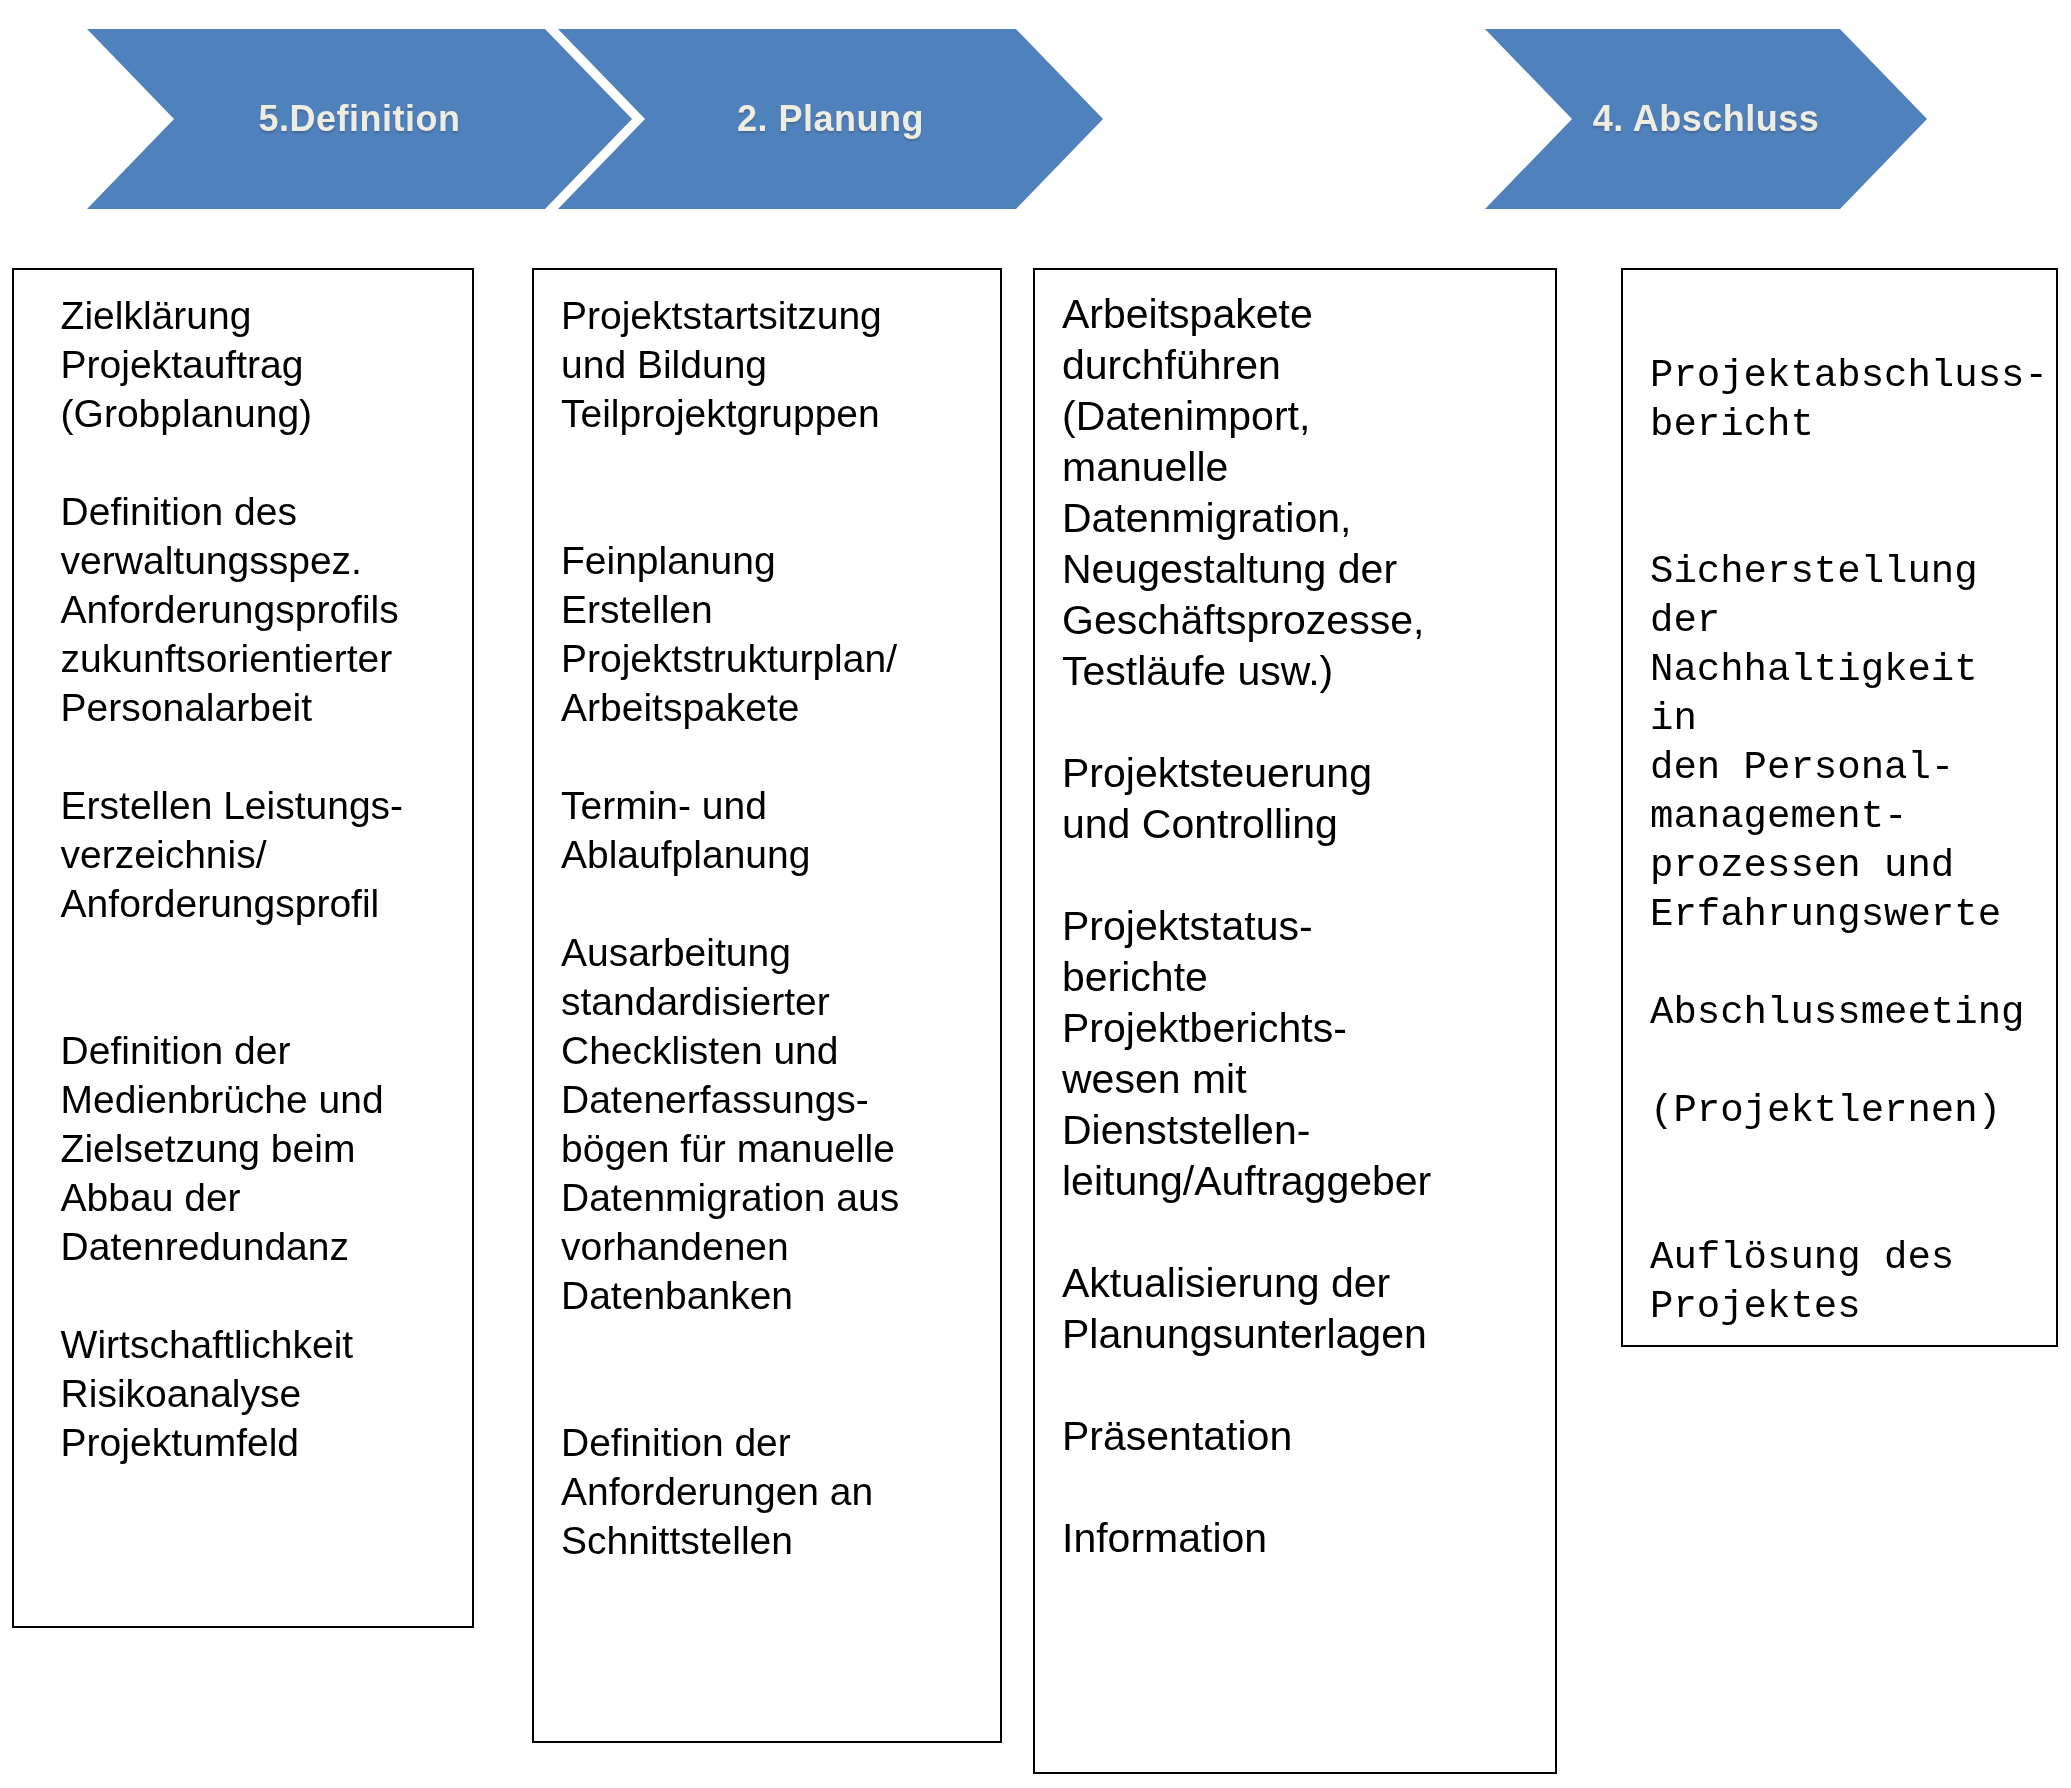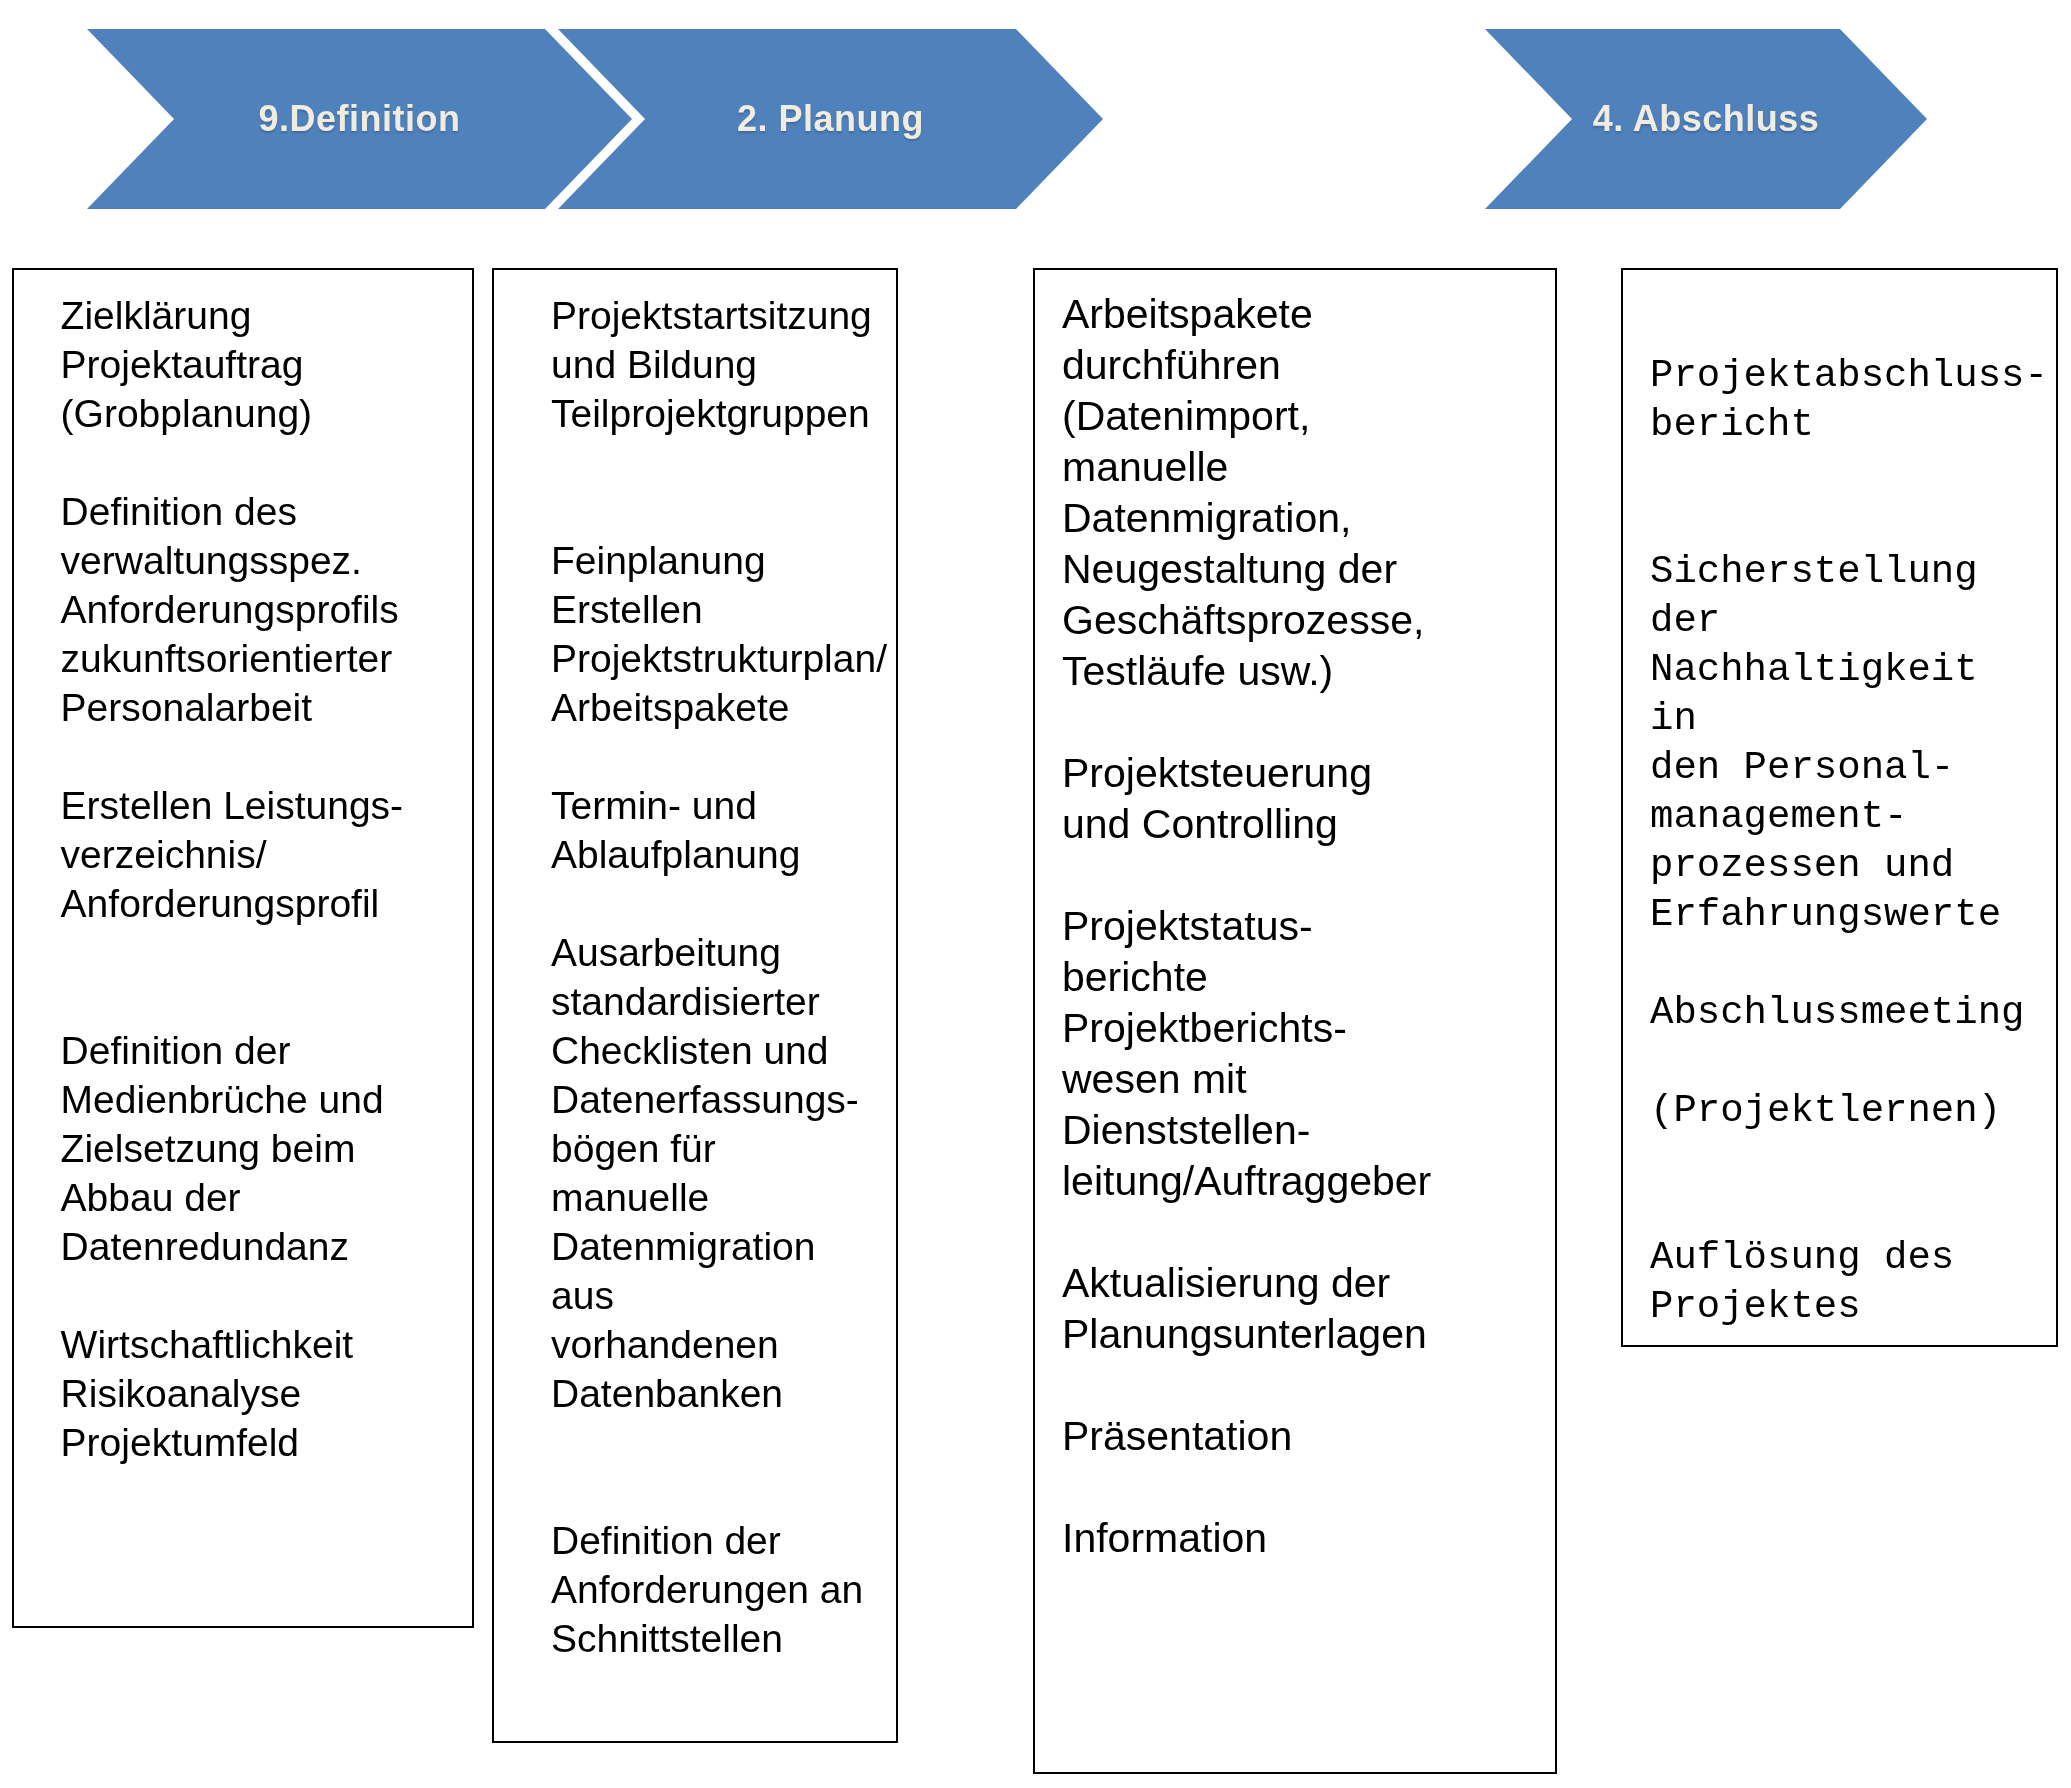--- a/index.html
+++ b/index.html
@@ -43,40 +43,40 @@
     white-space: nowrap;
   }
   
   .phase-box {
     position: absolute;
     top: 268px;
     background: var(--background);
     border: 2.9px solid var(--box-border);
   }
   .box-1 { left: 11.6px;   width: 462px; height: 1360px; padding-left: 20px; }
-  .box-2 { left: 492px;  width: 406px; height: 1475px; padding-left: 30px; }
+  .box-2 { left: 532px;  width: 470px; height: 1475px; }
   .box-3 { left: 1033px; width: 524px; height: 1506px; }
   .box-4 { left: 1621px; width: 437px; height: 1079px; }
   .box-text {
     white-space: pre-line;
     color: var(--box-text);
     font-size: 39px;
     line-height: 49px;
     padding: 21.3px 13.6px 9.7px 27px;
   }
   .box-3 .box-text { font-size: 41px; line-height: 51px; padding-top: 19.4px; }
   .box-4 .box-text { padding-top: 82px; font-family: Liberation Mono, monospace; }
 </style>
 </head>
 <body>
 
 <div class="canvas">
 
   <div class="arrow arrow-1">
-    <span class="arrow-label">9.Definition</span>
+    <span class="arrow-label">5.Definition</span>
   </div>
   <div class="arrow arrow-2">
     <span class="arrow-label">2. Planung</span>
   </div>
   <div class="arrow arrow-4">
     <span class="arrow-label">4. Abschluss</span>
   </div>
 
   <div class="phase-box box-1">
     <div class="box-text">Zielklärung

